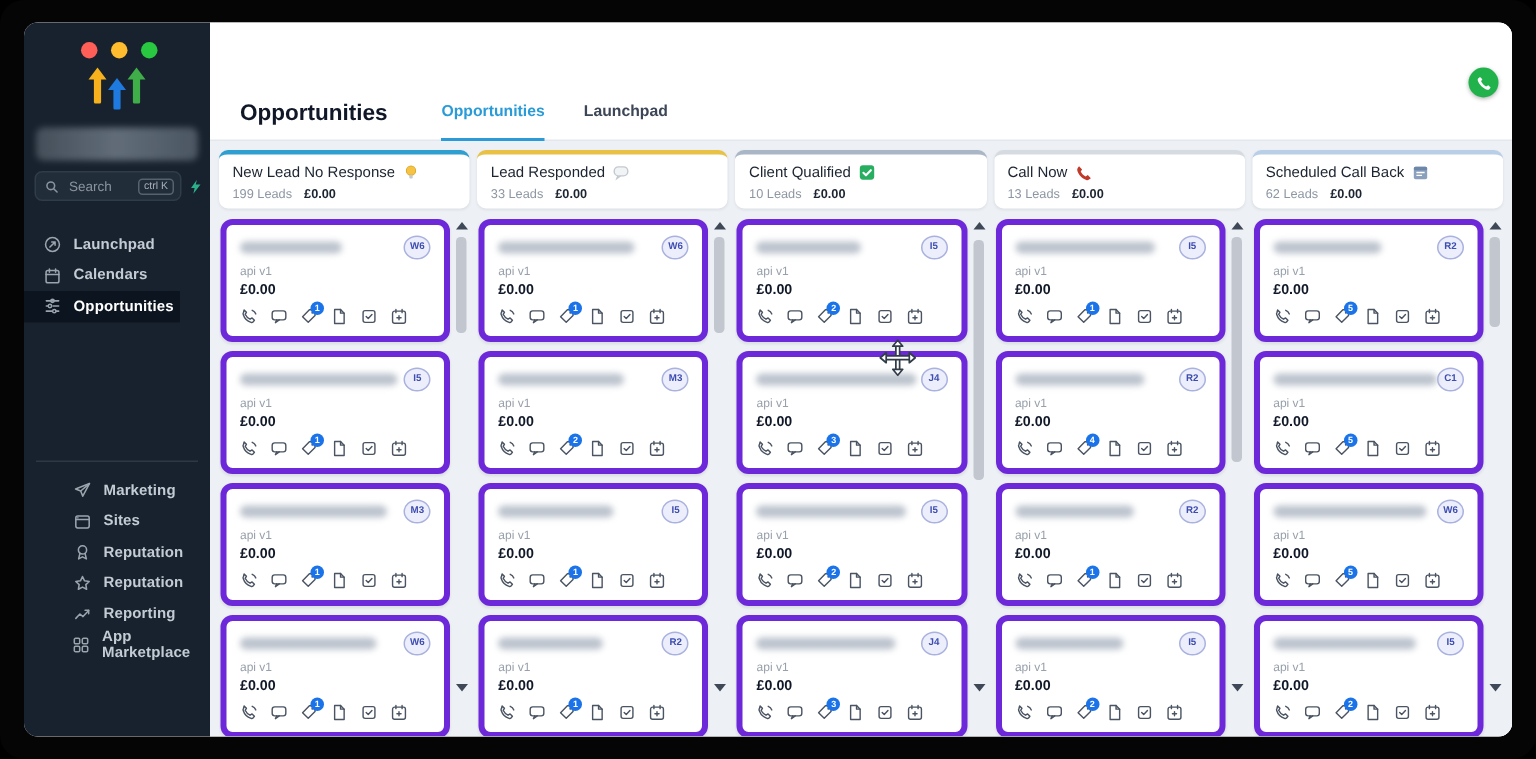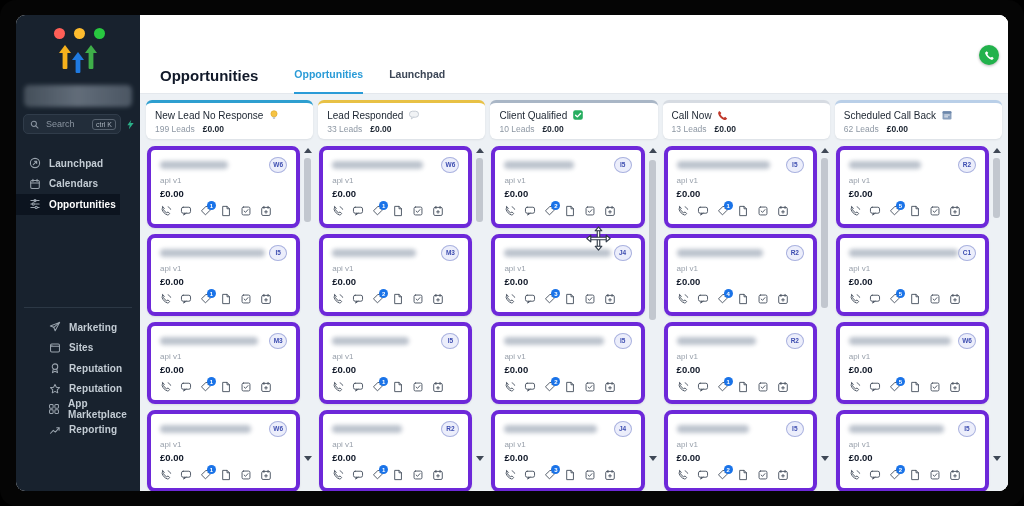--- a/index.html
+++ b/index.html
@@ -178,36 +178,36 @@
   <span class="nic">
               <svg width="12" height="12" viewBox="0 0 14 14">
                 <path stroke="#9aa4ae" stroke-width="1.2" fill="none" stroke-linecap="round" stroke-linejoin="round" d="M7 1.6l1.6 3.3 3.6.5-2.6 2.5.6 3.6L7 9.8l-3.2 1.7.6-3.6L1.8 5.4l3.6-.5z"></path>
               </svg>
             </span>
   <span class="nlabel">Reputation</span>
           </div>
           <div class="nitem">
   <span class="nic">
               <svg width="12" height="12" viewBox="0 0 14 14">
+                <path stroke="#9aa4ae" stroke-width="1.2" fill="none" stroke-linecap="round" stroke-linejoin="round" d="M1.8 10.8 5 7.4l2.4 2 4.4-4.8"></path>
+                <path stroke="#9aa4ae" stroke-width="1.2" fill="none" stroke-linecap="round" stroke-linejoin="round" d="M9 4.4h2.8v2.8"></path>
+              </svg>
+            </span>
+  <span class="nlabel">Reporting</span>
+          </div>
+          <div class="nitem">
+  <span class="nic">
+              <svg width="12" height="12" viewBox="0 0 14 14">
                 <rect stroke="#9aa4ae" stroke-width="1.2" fill="none" stroke-linecap="round" stroke-linejoin="round" x="1.8" y="1.8" width="4.2" height="4.2" rx="1"></rect>
                 <rect stroke="#9aa4ae" stroke-width="1.2" fill="none" stroke-linecap="round" stroke-linejoin="round" x="8" y="1.8" width="4.2" height="4.2" rx="1"></rect>
                 <rect stroke="#9aa4ae" stroke-width="1.2" fill="none" stroke-linecap="round" stroke-linejoin="round" x="1.8" y="8" width="4.2" height="4.2" rx="1"></rect>
                 <rect stroke="#9aa4ae" stroke-width="1.2" fill="none" stroke-linecap="round" stroke-linejoin="round" x="8" y="8" width="4.2" height="4.2" rx="1"></rect>
               </svg>
             </span>
   <span class="nlabel">App Marketplace</span>
-          </div>
-          <div class="nitem">
-  <span class="nic">
-              <svg width="12" height="12" viewBox="0 0 14 14">
-                <path stroke="#9aa4ae" stroke-width="1.2" fill="none" stroke-linecap="round" stroke-linejoin="round" d="M1.8 10.8 5 7.4l2.4 2 4.4-4.8"></path>
-                <path stroke="#9aa4ae" stroke-width="1.2" fill="none" stroke-linecap="round" stroke-linejoin="round" d="M9 4.4h2.8v2.8"></path>
-              </svg>
-            </span>
-  <span class="nlabel">Reporting</span>
           </div>
         </nav>
     </aside>
 
     <main class="main">
       <div class="topbar">
         <button class="call-fab" id="callfab" style="background: rgb(34, 178, 76);">
           <svg width="11" height="11" viewBox="0 0 14 14">
               <path d="M3.4 1.6 5.4 3.6 4.3 5.4c.9 1.9 2.4 3.4 4.3 4.3l1.8-1.1 2 2-1.3 1.6c-.5.4-1.1.5-1.7.3C6 11.4 2.6 8 1.5 4.6c-.2-.6-.1-1.2.3-1.7z" fill="#fff"></path>
             </svg>

